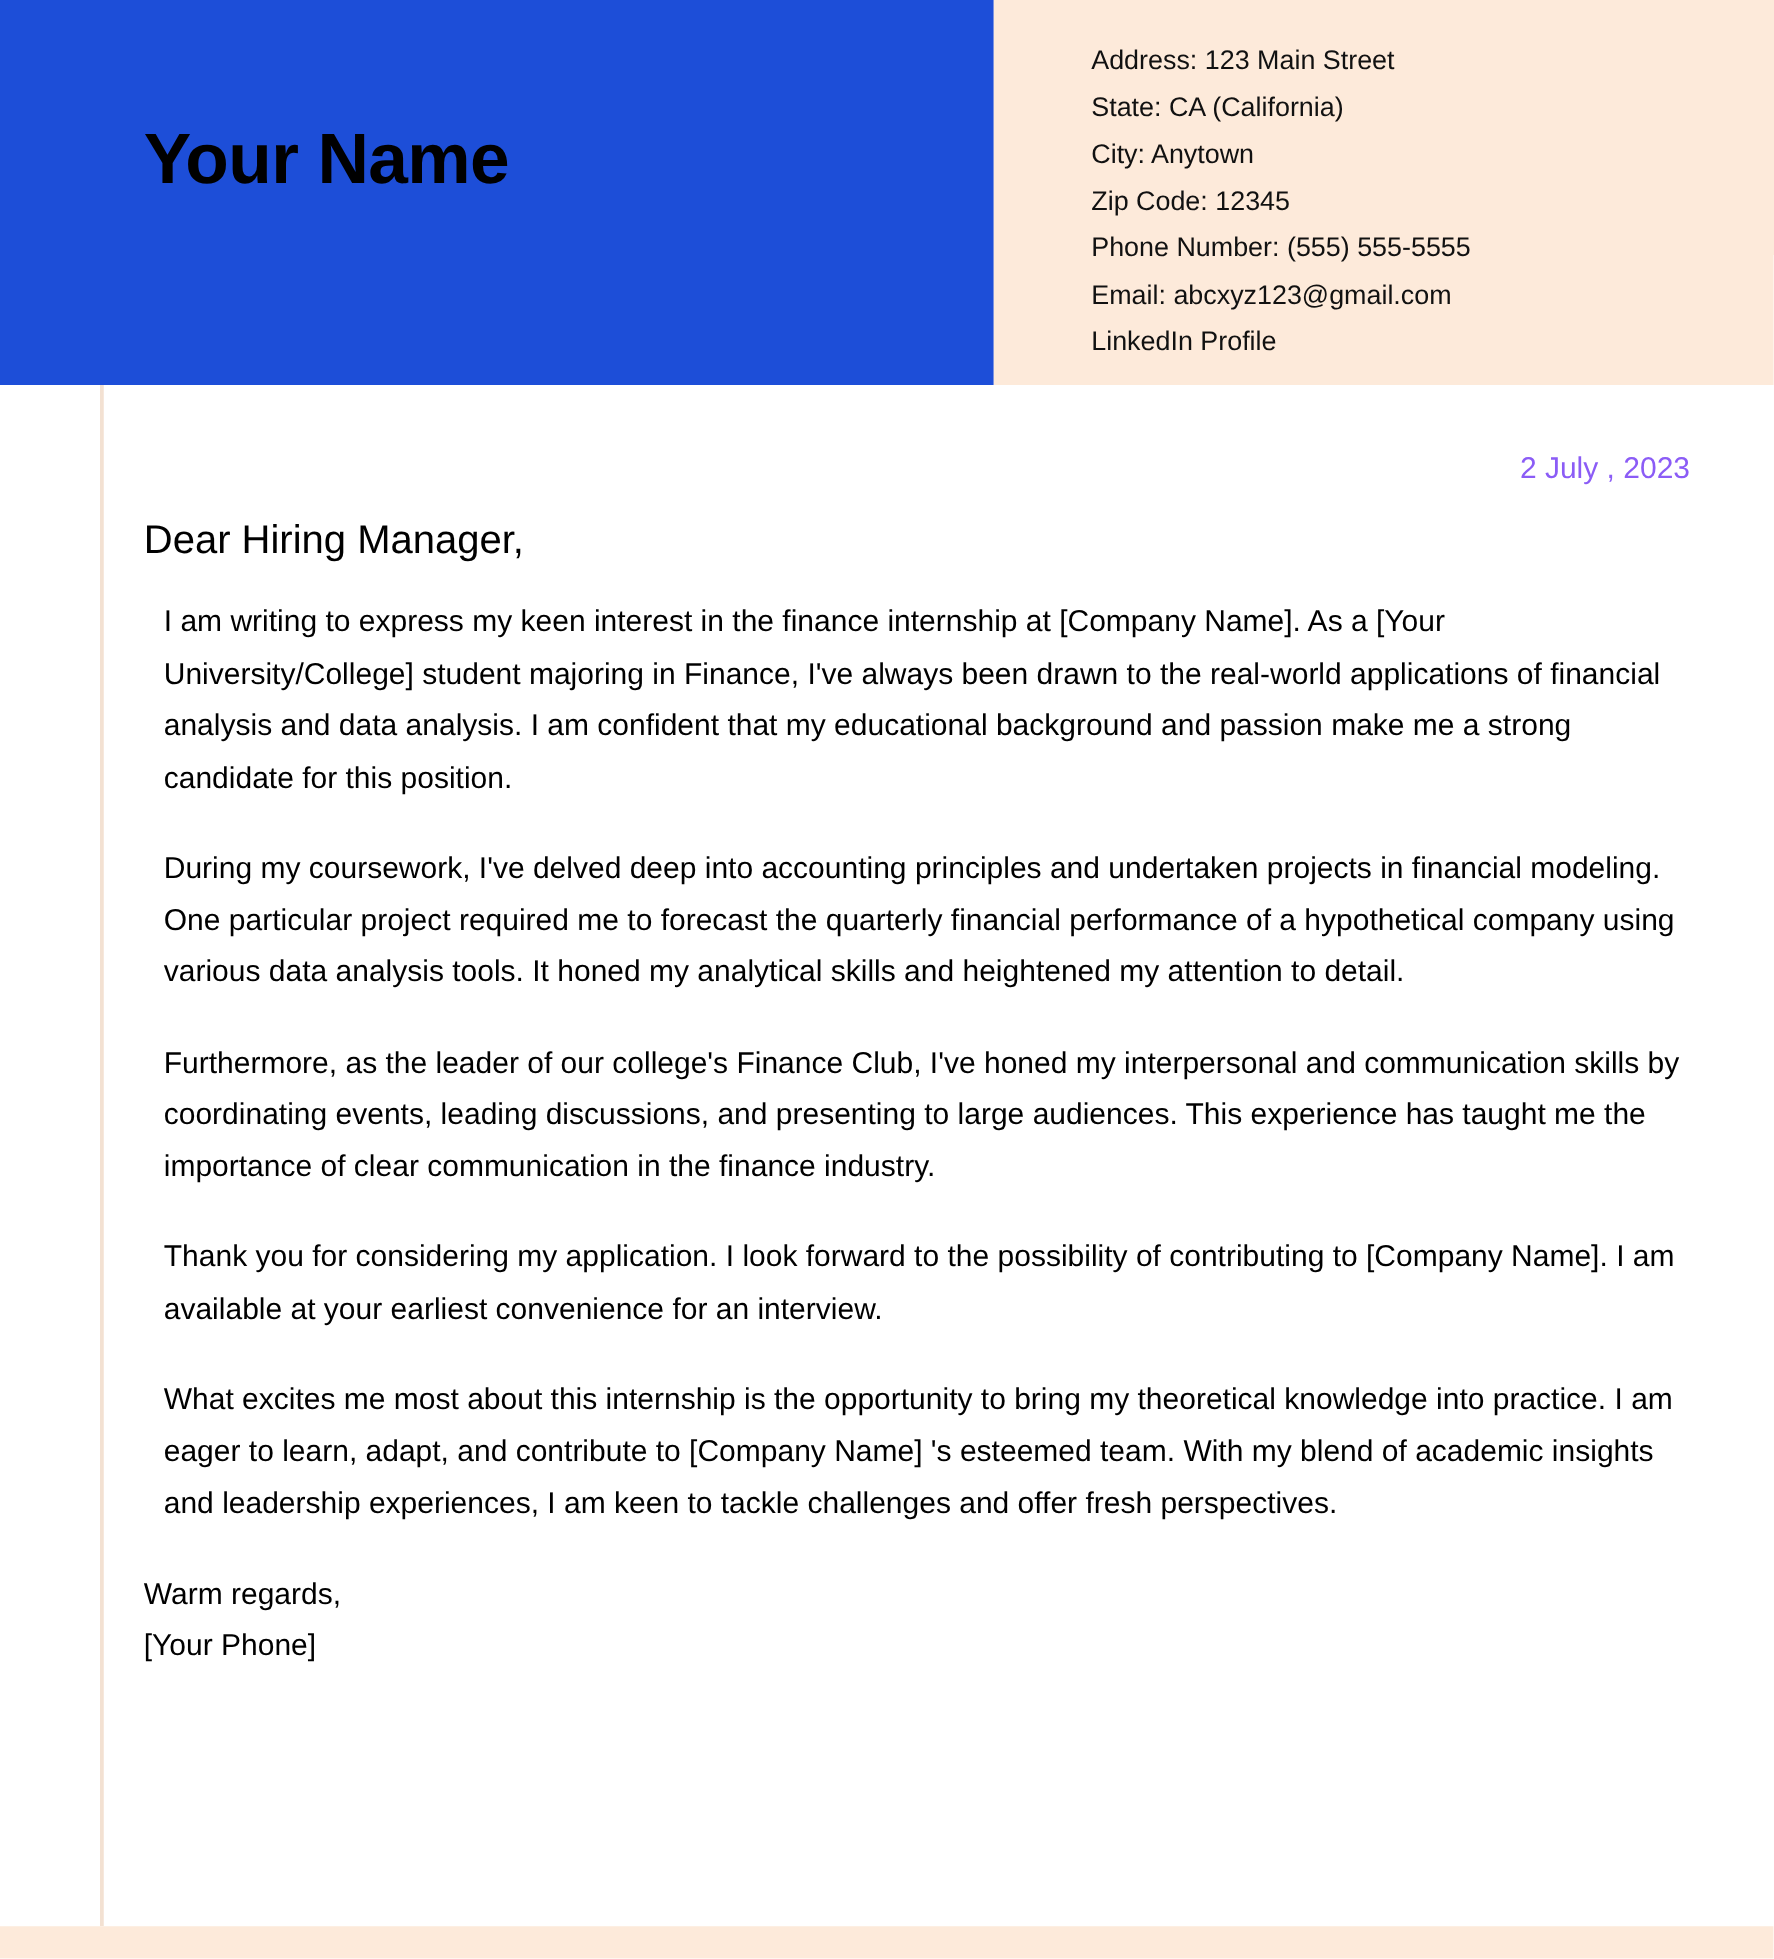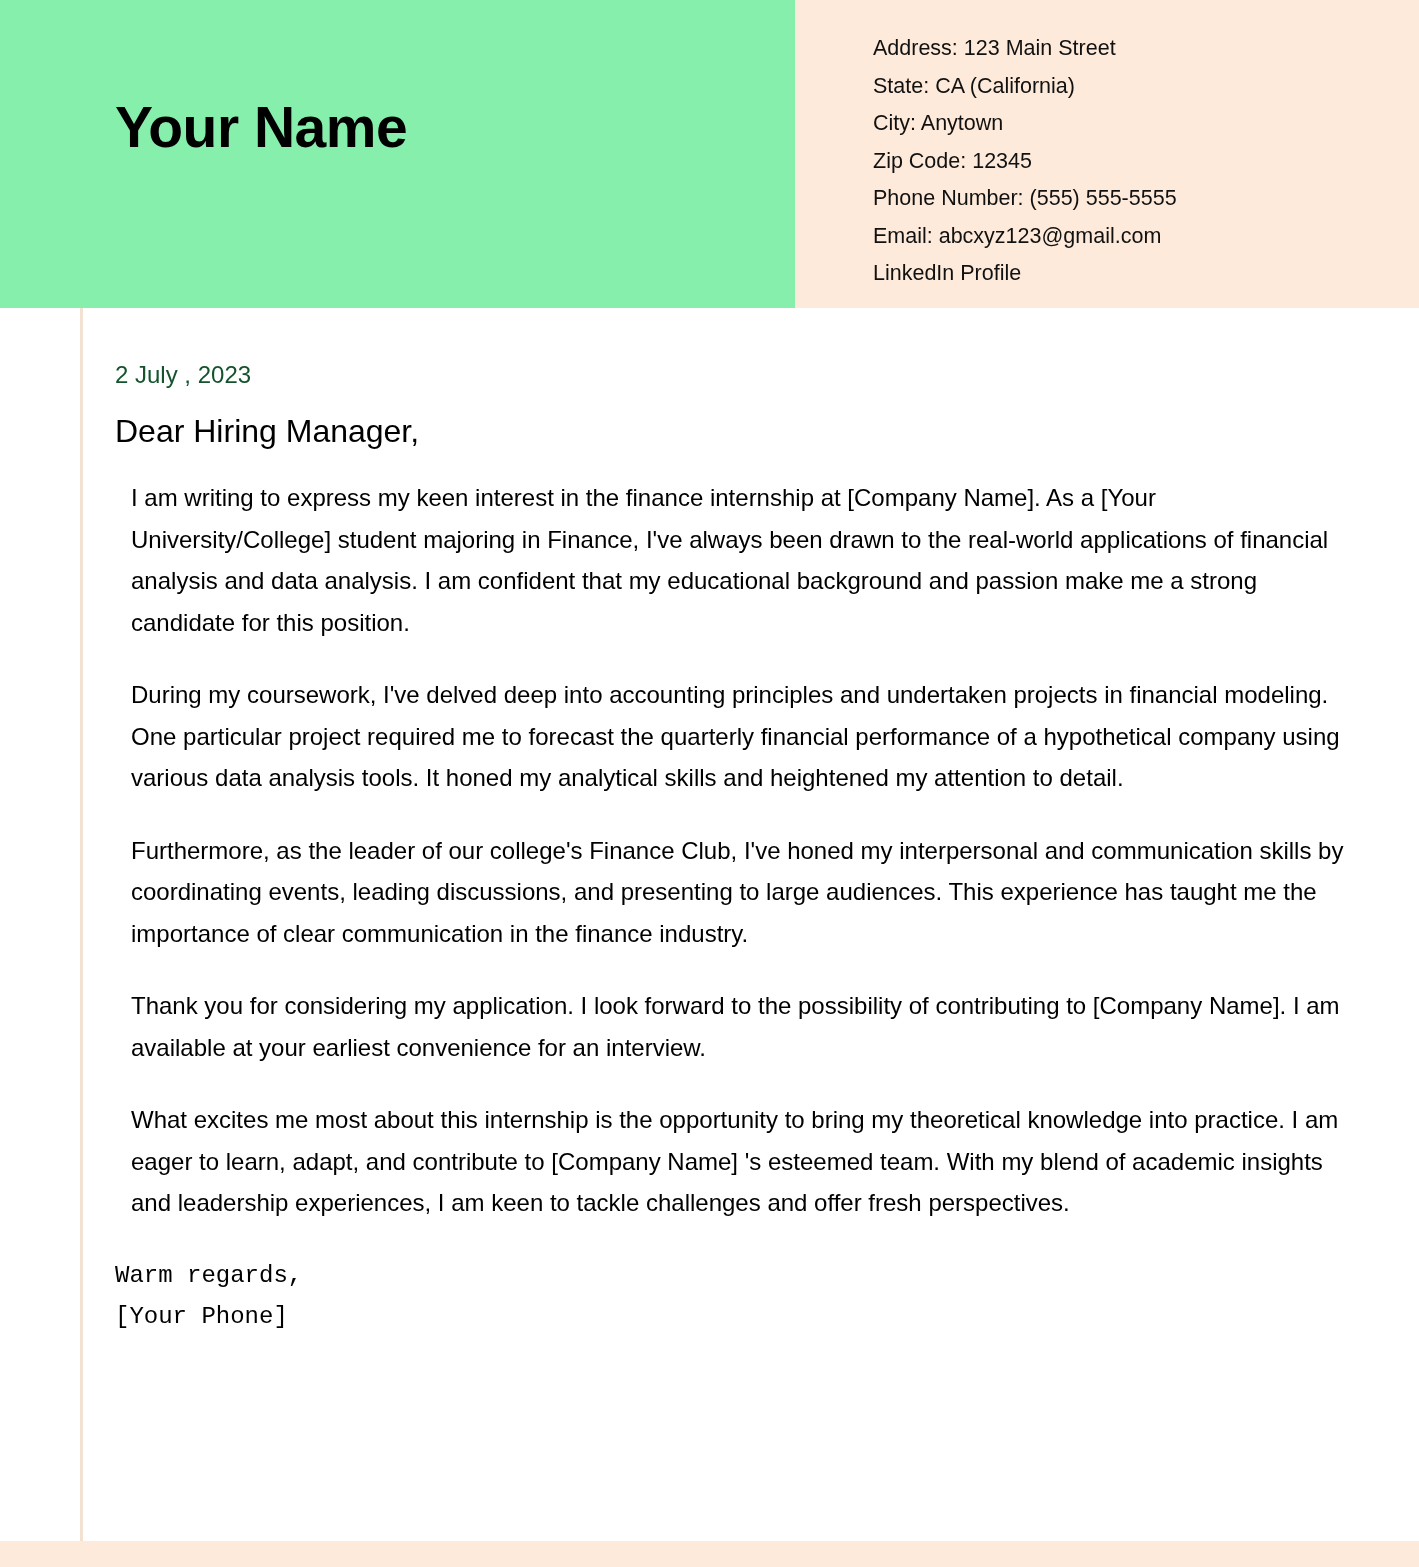--- a/index.html
+++ b/index.html
@@ -26,21 +26,21 @@
     top: 0;
     width: 1419px;
     height: 308px;
   }
   .header-left {
     position: absolute;
     left: 0;
     top: 0;
     width: 795px;
     height: 308px;
-    background: #86efac;
+    background: #1d4ed8;
   }
   .header-right {
     position: absolute;
     left: 795px;
     top: 0;
     width: 673px;
     height: 308px;
     background: #fdeada;
   }
   .name-heading {
@@ -78,46 +78,45 @@
   }
 
   
   .letter {
     position: absolute;
     left: 115px;
     top: 308px;
     width: 1237px;
   }
   .date-line {
-    text-align: left;
+    text-align: right;
     font-size: 24px;
     line-height: 30px;
     margin-top: 52px;
-    color: #14532d;
+    color: #8b5cf6;
   }
   .salutation {
     font-size: 32px;
     line-height: 30px;
     margin-top: 26px;
     color: #000000;
   }
   .para {
     font-size: 24px;
     line-height: 41.5px;
     margin-top: 31px;
     color: #000000;
     text-align: left;
     margin-left: 16px;
   }
   .signoff {
     font-size: 24px;
     line-height: 41.5px;
     margin-top: 31px;
     color: #000000;
-    font-family: Liberation Mono, monospace;
   }
   .signoff div { white-space: nowrap; }
 
   
   .footer {
     position: absolute;
     left: 0;
     top: 1541px;
     width: 1419px;
     height: 26px;

